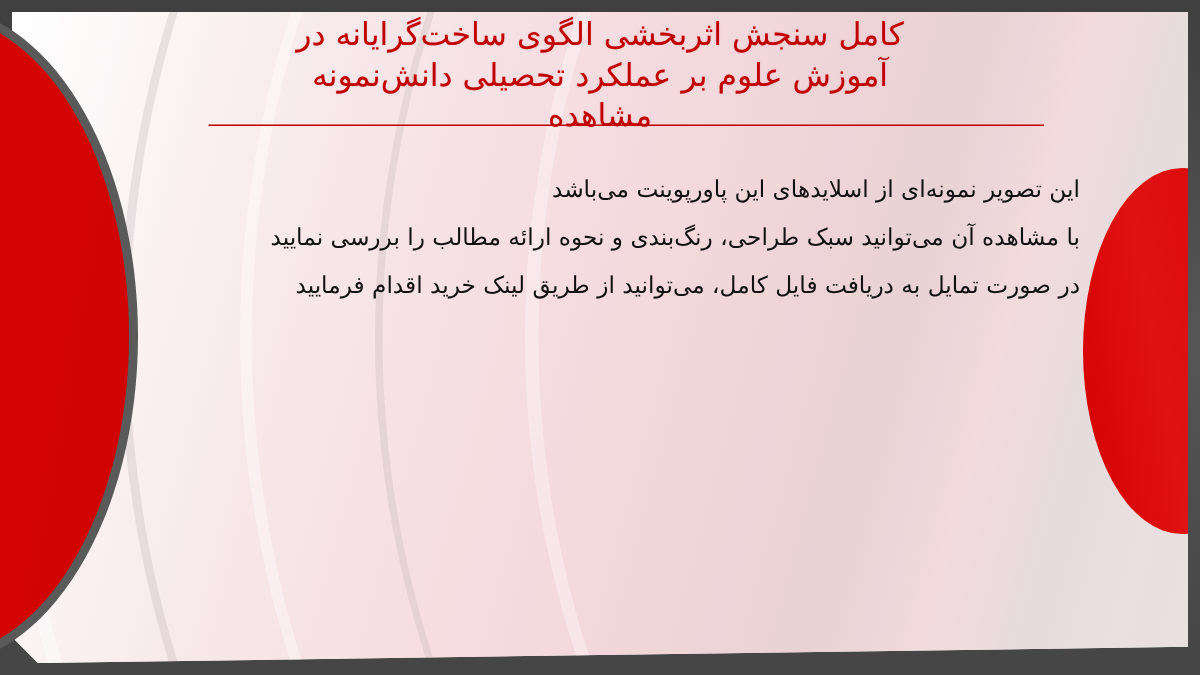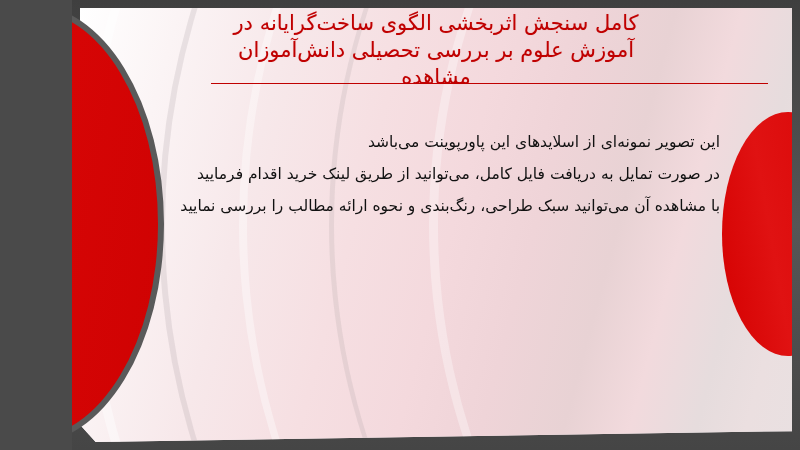--- a/index.html
+++ b/index.html
@@ -2,21 +2,21 @@
 <html lang="fa" dir="rtl"><head>
 <meta charset="utf-8">
 <style>
   html,body{margin:0;padding:0;}
   body{
     width:800px;height:450px;overflow:hidden;
     background:#4a4a4a;
     font-family:"DejaVu Sans","Liberation Sans",sans-serif;
   }
   #slide{
-    position:relative;width:728px;height:450px;overflow:hidden;
+    position:relative;width:800px;height:450px;overflow:hidden;
     background:#4a4a4a;
   }
 
   
   .frame-border{
     position:absolute;inset:0;
     background:#4f4f4f;
     background-image:linear-gradient(180deg,#3f3f3f 0%,#565656 50%,#454545 100%);
   }
 
@@ -110,21 +110,21 @@
   .title-rule{
     position:absolute;
     left:131px;width:557px;top:75px;
     height:0;border-top:1.6px solid #C00000;
     z-index:4;
   }
 
   
   .body-wrap{
     position:absolute;
-    right:72px;left:72px;top:118px;
+    right:72px;left:72px;top:102px;
     z-index:5;
     direction:rtl;
     text-align:right;
   }
   .body-line{
     display:block;
     color:#111111;
     font-size:15.5px;
     line-height:32px;
     font-weight:400;
@@ -154,26 +154,26 @@
       <span class="arc a8"></span>
       <span class="arc a9"></span>
     </div>
 
     <div class="ellipse-right"></div>
 
     <div class="title-rule"></div>
 
     <div class="title-wrap">
       <span class="title">کامل سنجش اثربخشی الگوی ساخت‌گرایانه در</span>
-      <span class="title">آموزش علوم بر بررسی تحصیلی دانش‌آموزان</span>
+      <span class="title">آموزش علوم بر عملکرد تحصیلی دانش‌نمونه</span>
       <span class="title">مشاهده</span>
     </div>
 
     <div class="body-wrap">
       <span class="body-line l1">این تصویر نمونه‌ای از اسلایدهای این پاورپوینت می‌باشد</span>
+      <span class="body-line l2">با مشاهده آن می‌توانید سبک طراحی، رنگ‌بندی و نحوه ارائه مطالب را بررسی نمایید</span>
       <span class="body-line l3">در صورت تمایل به دریافت فایل کامل، می‌توانید از طریق لینک خرید اقدام فرمایید</span>
-      <span class="body-line l2">با مشاهده آن می‌توانید سبک طراحی، رنگ‌بندی و نحوه ارائه مطالب را بررسی نمایید</span>
     </div>
   </div>
 
   <div class="ellipse-left"></div>
 
 </div>
 
 </body></html>

